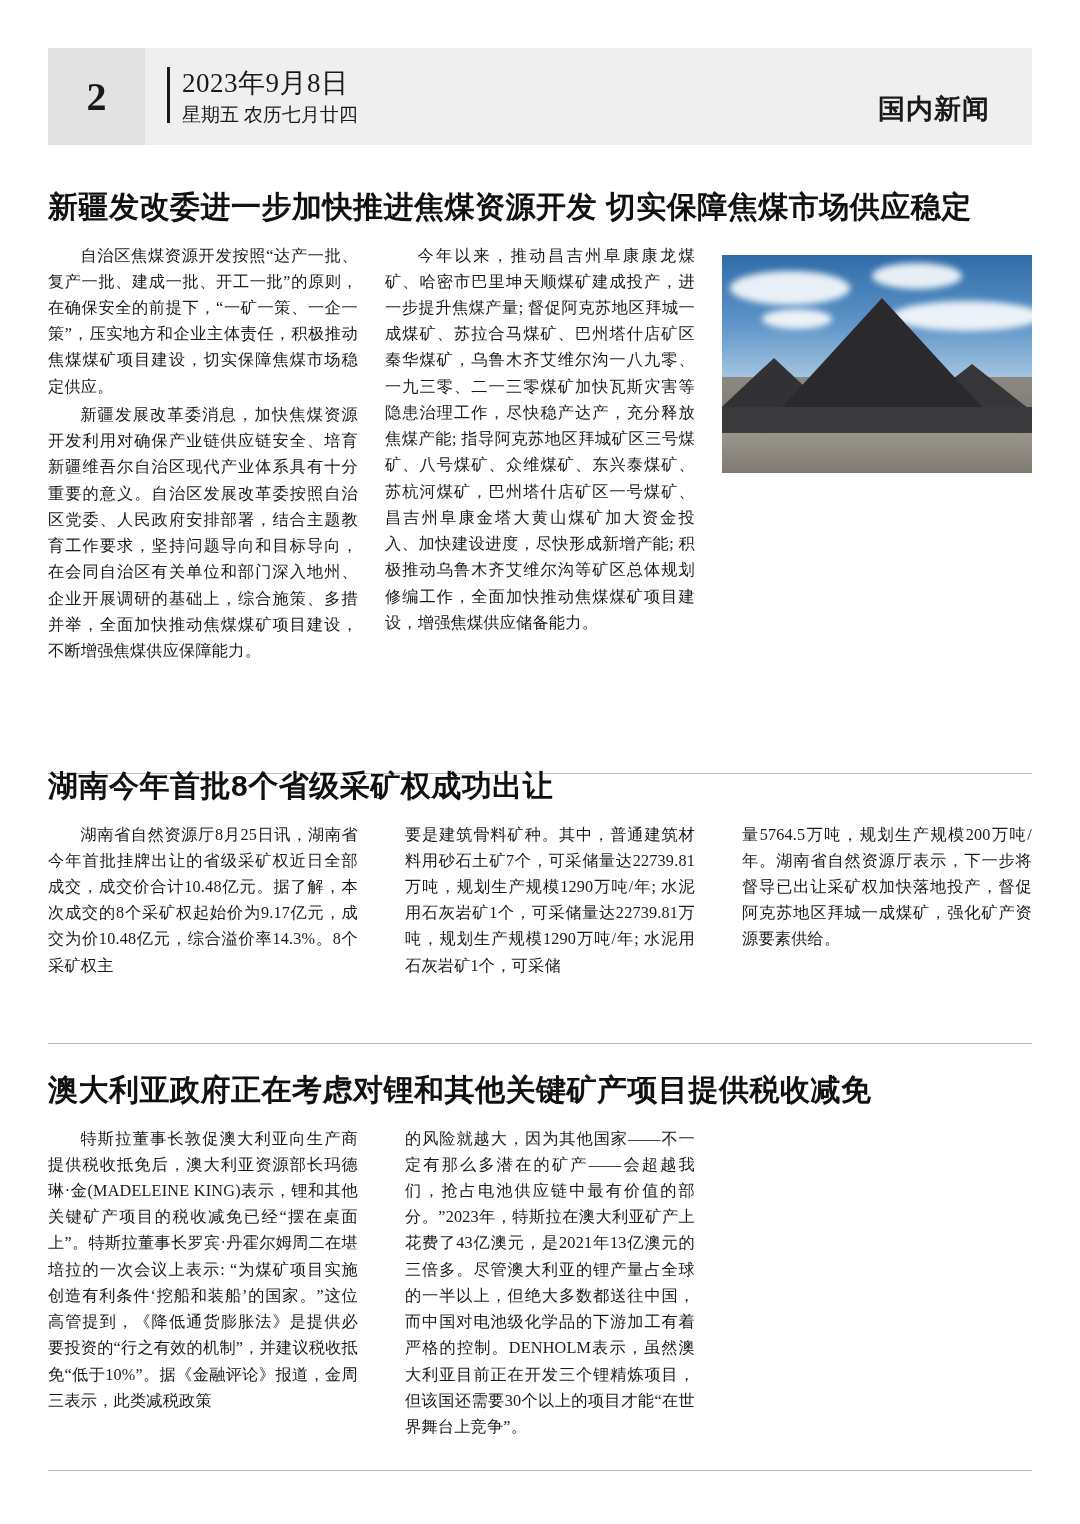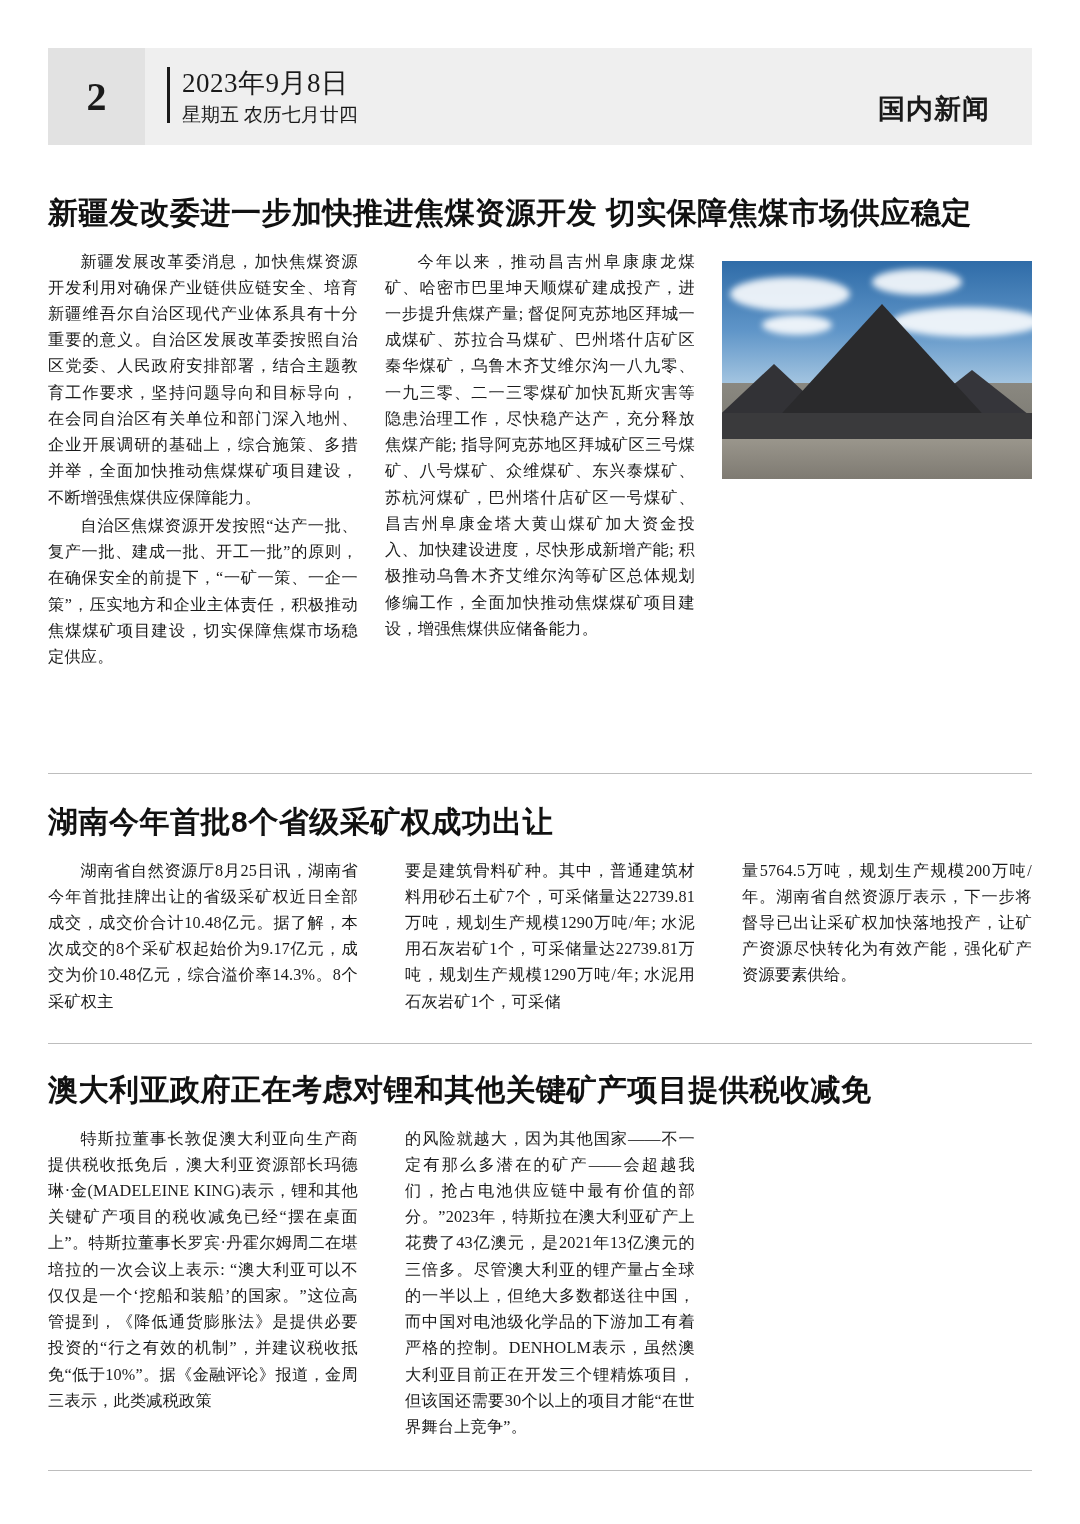--- a/index.html
+++ b/index.html
@@ -196,26 +196,26 @@
     <div class="date-block">
       <div class="date-rule"></div>
       <div class="date-text">
         <div class="date-main">2023年9月8日</div>
         <div class="date-sub">星期五 农历七月廿四</div>
       </div>
     </div>
     <div class="section-name">国内新闻</div>
   </div>
 
-  <div class="article" style="top: 191px;">
+  <div class="article" style="top: 185px;">
     <h1 class="headline">新疆发改委进一步加快推进焦煤资源开发 切实保障焦煤市场供应稳定</h1>
     <div class="cols">
       <div class="col">
+        <p>自治区焦煤资源开发按照“达产一批、复产一批、建成一批、开工一批”的原则，在确保安全的前提下，“一矿一策、一企一策”，压实地方和企业主体责任，积极推动焦煤煤矿项目建设，切实保障焦煤市场稳定供应。</p>
         <p>新疆发展改革委消息，加快焦煤资源开发利用对确保产业链供应链安全、培育新疆维吾尔自治区现代产业体系具有十分重要的意义。自治区发展改革委按照自治区党委、人民政府安排部署，结合主题教育工作要求，坚持问题导向和目标导向，在会同自治区有关单位和部门深入地州、企业开展调研的基础上，综合施策、多措并举，全面加快推动焦煤煤矿项目建设，不断增强焦煤供应保障能力。</p>
-        <p>自治区焦煤资源开发按照“达产一批、复产一批、建成一批、开工一批”的原则，在确保安全的前提下，“一矿一策、一企一策”，压实地方和企业主体责任，积极推动焦煤煤矿项目建设，切实保障焦煤市场稳定供应。</p>
       </div>
       <div class="col">
         <p>今年以来，推动昌吉州阜康康龙煤矿、哈密市巴里坤天顺煤矿建成投产，进一步提升焦煤产量; 督促阿克苏地区拜城一成煤矿、苏拉合马煤矿、巴州塔什店矿区秦华煤矿，乌鲁木齐艾维尔沟一八九零、一九三零、二一三零煤矿加快瓦斯灾害等隐患治理工作，尽快稳产达产，充分释放焦煤产能; 指导阿克苏地区拜城矿区三号煤矿、八号煤矿、众维煤矿、东兴泰煤矿、苏杭河煤矿，巴州塔什店矿区一号煤矿、昌吉州阜康金塔大黄山煤矿加大资金投入、加快建设进度，尽快形成新增产能; 积极推动乌鲁木齐艾维尔沟等矿区总体规划修编工作，全面加快推动焦煤煤矿项目建设，增强焦煤供应储备能力。</p>
       </div>
       <div class="col">
         <div class="photo">
           <div class="sky"></div>
           <div class="cloud c1"></div>
           <div class="cloud c2"></div>
           <div class="cloud c3"></div>
@@ -226,42 +226,42 @@
           <div class="pile-main"></div>
           <div class="dark-base"></div>
           <div class="fore"></div>
         </div>
       </div>
     </div>
   </div>
 
   <div class="divider" style="top: 773px;"></div>
 
-  <div class="article" style="top: 800px;">
+  <div class="article" style="top: 764px;">
     <h1 class="headline">湖南今年首批8个省级采矿权成功出让</h1>
     <div class="cols">
       <div class="col">
         <p>湖南省自然资源厅8月25日讯，湖南省今年首批挂牌出让的省级采矿权近日全部成交，成交价合计10.48亿元。据了解，本次成交的8个采矿权起始价为9.17亿元，成交为价10.48亿元，综合溢价率14.3%。8个采矿权主</p>
       </div>
       <div class="col">
         <p class="noindent">要是建筑骨料矿种。其中，普通建筑材料用砂石土矿7个，可采储量达22739.81万吨，规划生产规模1290万吨/年; 水泥用石灰岩矿1个，可采储量达22739.81万吨，规划生产规模1290万吨/年; 水泥用石灰岩矿1个，可采储</p>
       </div>
       <div class="col">
-        <p class="noindent">量5764.5万吨，规划生产规模200万吨/年。湖南省自然资源厅表示，下一步将督导已出让采矿权加快落地投产，让矿产资源尽快转化为有效产能，强化矿产资源要素供给。</p>
+        <p class="noindent">量5764.5万吨，规划生产规模200万吨/年。湖南省自然资源厅表示，下一步将督导已出让采矿权加快落地投产，督促阿克苏地区拜城一成煤矿，强化矿产资源要素供给。</p>
       </div>
     </div>
   </div>
 
   <div class="divider" style="top: 1043px;"></div>
 
   <div class="article" style="top: 1068px;">
     <h1 class="headline">澳大利亚政府正在考虑对锂和其他关键矿产项目提供税收减免</h1>
     <div class="cols">
       <div class="col">
-        <p>特斯拉董事长敦促澳大利亚向生产商提供税收抵免后，澳大利亚资源部长玛德琳·金(MADELEINE KING)表示，锂和其他关键矿产项目的税收减免已经“摆在桌面上”。特斯拉董事长罗宾·丹霍尔姆周二在堪培拉的一次会议上表示: “澳大利亚可以不仅仅是一个‘挖船和装船’的国家。”这位高管提到，《降低通货膨胀法》是提供必要投资的“行之有效的机制”，并建议税收抵免“低于10%”。据《金融评论》报道，金周三表示，此类减税政策</p>
+        <p>特斯拉董事长敦促澳大利亚向生产商提供税收抵免后，澳大利亚资源部长玛德琳·金(MADELEINE KING)表示，锂和其他关键矿产项目的税收减免已经“摆在桌面上”。特斯拉董事长罗宾·丹霍尔姆周二在堪培拉的一次会议上表示: “为煤矿项目实施创造有利条件‘挖船和装船’的国家。”这位高管提到，《降低通货膨胀法》是提供必要投资的“行之有效的机制”，并建议税收抵免“低于10%”。据《金融评论》报道，金周三表示，此类减税政策</p>
       </div>
       <div class="col">
         <p class="noindent">的风险就越大，因为其他国家——不一定有那么多潜在的矿产——会超越我们，抢占电池供应链中最有价值的部分。”2023年，特斯拉在澳大利亚矿产上花费了43亿澳元，是2021年13亿澳元的三倍多。尽管澳大利亚的锂产量占全球的一半以上，但绝大多数都送往中国，而中国对电池级化学品的下游加工有着严格的控制。DENHOLM表示，虽然澳大利亚目前正在开发三个锂精炼项目，但该国还需要30个以上的项目才能“在世界舞台上竞争”。</p>
       </div>
     </div>
   </div>
 
   <div class="divider" style="top: 1470px;"></div>
 
 </div>

